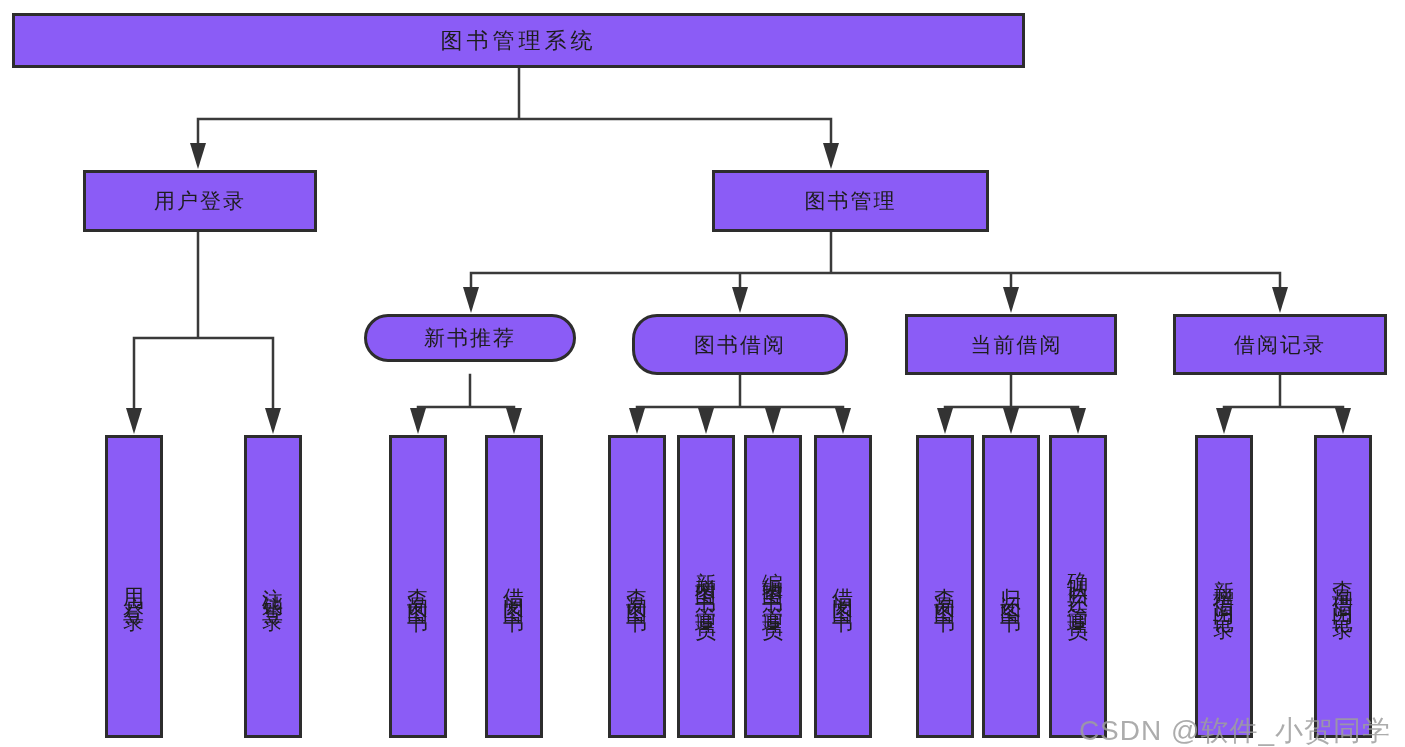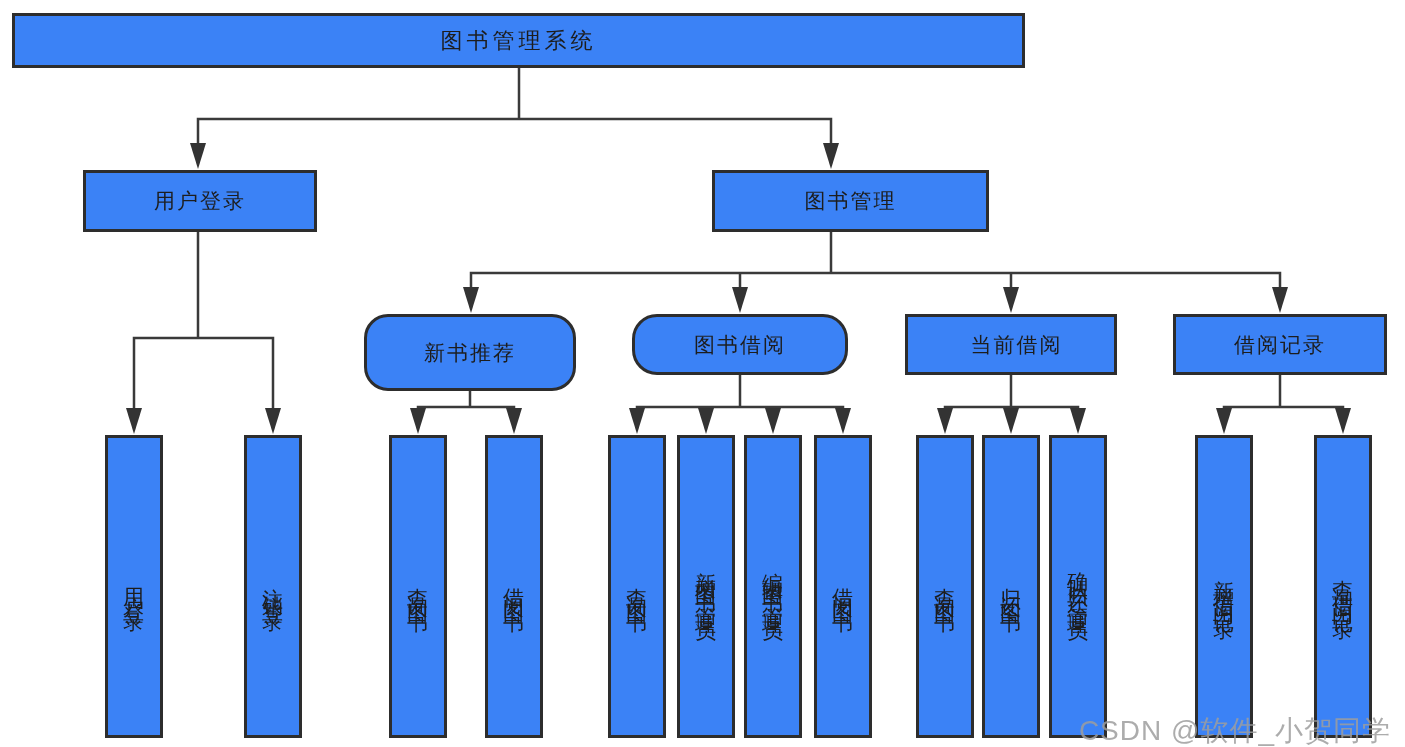--- a/index.html
+++ b/index.html
@@ -4,21 +4,21 @@
 <style>
   html, body { margin: 0; padding: 0; background: #ffffff; }
   body {
     width: 1405px; height: 747px; position: relative; overflow: hidden;
     font-family: "Liberation Sans", "DejaVu Sans", sans-serif;
     color: #1d1d1d;
   }
   .stage { position: absolute; left: 0; top: 0; width: 1405px; height: 747px; }
   svg.wires { position: absolute; left: 0; top: 0; z-index: 1; }
   .node {
-    position: absolute; box-sizing: border-box; background: #3b82f6;
+    position: absolute; box-sizing: border-box; background: #8b5cf6;
     border: 3px solid #2d2d2d; z-index: 2;
     display: flex; align-items: center; justify-content: center;
   }
   .hlabel { font-size: 21px; letter-spacing: 2px; white-space: nowrap; }
   .node.root .hlabel { font-size: 22px; letter-spacing: 4px; }
   .vbox { top: 435px; width: 58px; height: 303px; }
   .vlabel {
     writing-mode: vertical-rl; text-orientation: mixed;
     font-size: 21px; line-height: 1; letter-spacing: 8px; white-space: nowrap;
   }
@@ -72,21 +72,21 @@
     <span class="hlabel">图书管理系统</span>
   </div>
 
   <div class="node" style="left:83px; top:170px; width:234px; height:62px;">
     <span class="hlabel">用户登录</span>
   </div>
   <div class="node" style="left:712px; top:170px; width:277px; height:62px;">
     <span class="hlabel">图书管理</span>
   </div>
 
-  <div class="node" style="left:364px; top:314px; width:212px; height:77px;border-radius:24px;">
+  <div class="node" style="left:364px; top:314px; width:212px; height:48px;border-radius:24px;">
     <span class="hlabel">新书推荐</span>
   </div>
   <div class="node" style="left:632px; top:314px; width:216px; height:61px;border-radius:25px;">
     <span class="hlabel">图书借阅</span>
   </div>
   <div class="node" style="left:905px; top:314px; width:212px; height:61px;padding-left:11px;">
     <span class="hlabel">当前借阅</span>
   </div>
   <div class="node" style="left:1173px; top:314px; width:214px; height:61px;">
     <span class="hlabel">借阅记录</span>

